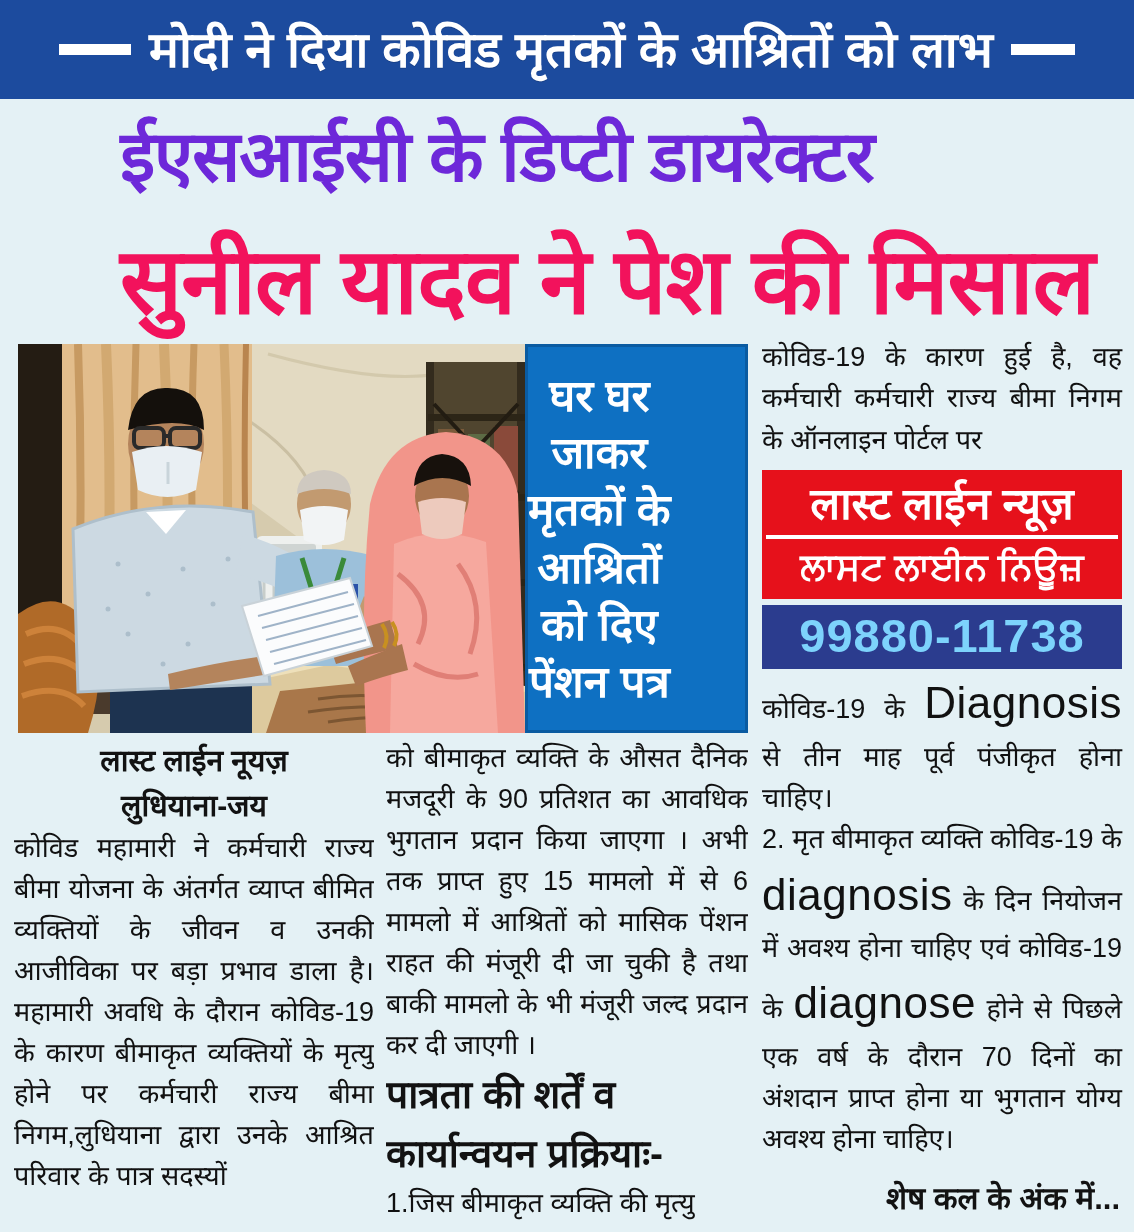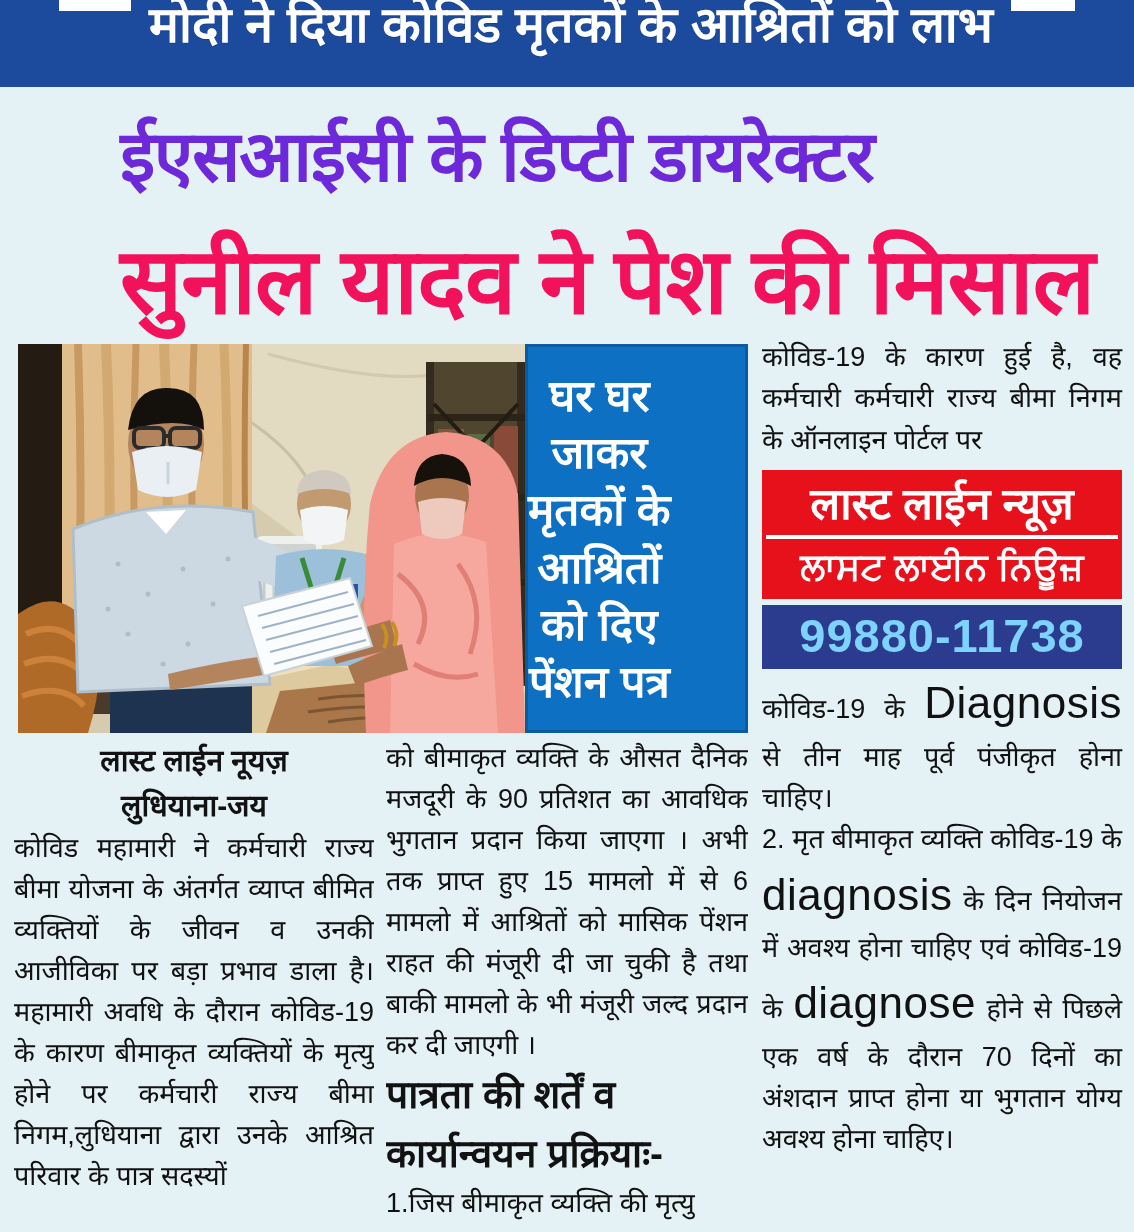--- a/index.html
+++ b/index.html
@@ -3,22 +3,22 @@
 <meta charset="utf-8">
 <style>
   html,body{margin:0;padding:0;background:#9aa4a8;}
   .page{
     position:relative; width:1134px; height:1232px; margin:0 auto;
     background:#e4f1f5; overflow:hidden;
     font-family:"Liberation Sans", sans-serif; color:#121212;
   }
   
   .topbar{
-    position:absolute; left:0; top:0; width:1134px; height:87px;
-    background:#1c4b9e; display:flex; justify-content:center; gap:18px;
+    position:absolute; left:0; top:0; width:1134px; height:99px;
+    background:#1c4b9e; display:flex; align-items:center; justify-content:center; gap:18px;
   }
   .topbar .bar-text{
     color:#ffffff; font-weight:bold; font-size:50px; line-height:1;
     white-space:nowrap; text-shadow:0 1px 0 rgba(0,0,0,.15);
   }
   .dash{height:11px; background:#ffffff; flex:0 0 auto;}
   .dash.left{width:72px;} .dash.right{width:64px;}
   
   .headline-main{
     position:absolute; left:0; top:88px; width:994px; height:130px;
@@ -251,20 +251,21 @@
     <div class="phone-box">99880-11738</div>
 
     <p class="para p2" style="margin:0;">
       <span>कोविड-19 के </span><span class="en">Diagnosis</span><span> से तीन माह पूर्व पंजीकृत होना चाहिए।</span>
     </p>
 
     <p class="para" style="margin:0;">
       <span>2. मृत बीमाकृत व्यक्ति कोविड-19 के </span><span class="en">diagnosis</span><span> के दिन नियोजन में अवश्य होना चाहिए एवं कोविड-19 के </span><span class="en">diagnose</span><span> होने से पिछले एक वर्ष के दौरान 70 दिनों का अंशदान प्राप्त होना या भुगतान योग्य अवश्य होना चाहिए।</span>
     </p>
 
+    <div class="more-note">शेष कल के अंक में...</div>
   </div>
 
   <div class="col col1">
     <div class="col-head">लास्ट लाईन नूयज़</div>
     <div class="col-head">लुधियाना-जय</div>
     <div class="body">कोविड महामारी ने कर्मचारी राज्य बीमा योजना के अंतर्गत व्याप्त बीमित व्यक्तियों के जीवन व उनकी आजीविका पर बड़ा प्रभाव डाला है। महामारी अवधि के दौरान कोविड-19 के कारण बीमाकृत व्यक्तियों के मृत्यु होने पर कर्मचारी राज्य बीमा निगम,लुधियाना द्वारा उनके आश्रित परिवार के पात्र सदस्यों</div>
   </div>
 
   <div class="col col2">
     <div class="body">को बीमाकृत व्यक्ति के औसत दैनिक मजदूरी के 90 प्रतिशत का आवधिक भुगतान प्रदान किया जाएगा । अभी तक प्राप्त हुए 15 मामलो में से 6 मामलो में आश्रितों को मासिक पेंशन राहत की मंजूरी दी जा चुकी है तथा बाकी मामलो के भी मंजूरी जल्द प्रदान कर दी जाएगी ।</div>

